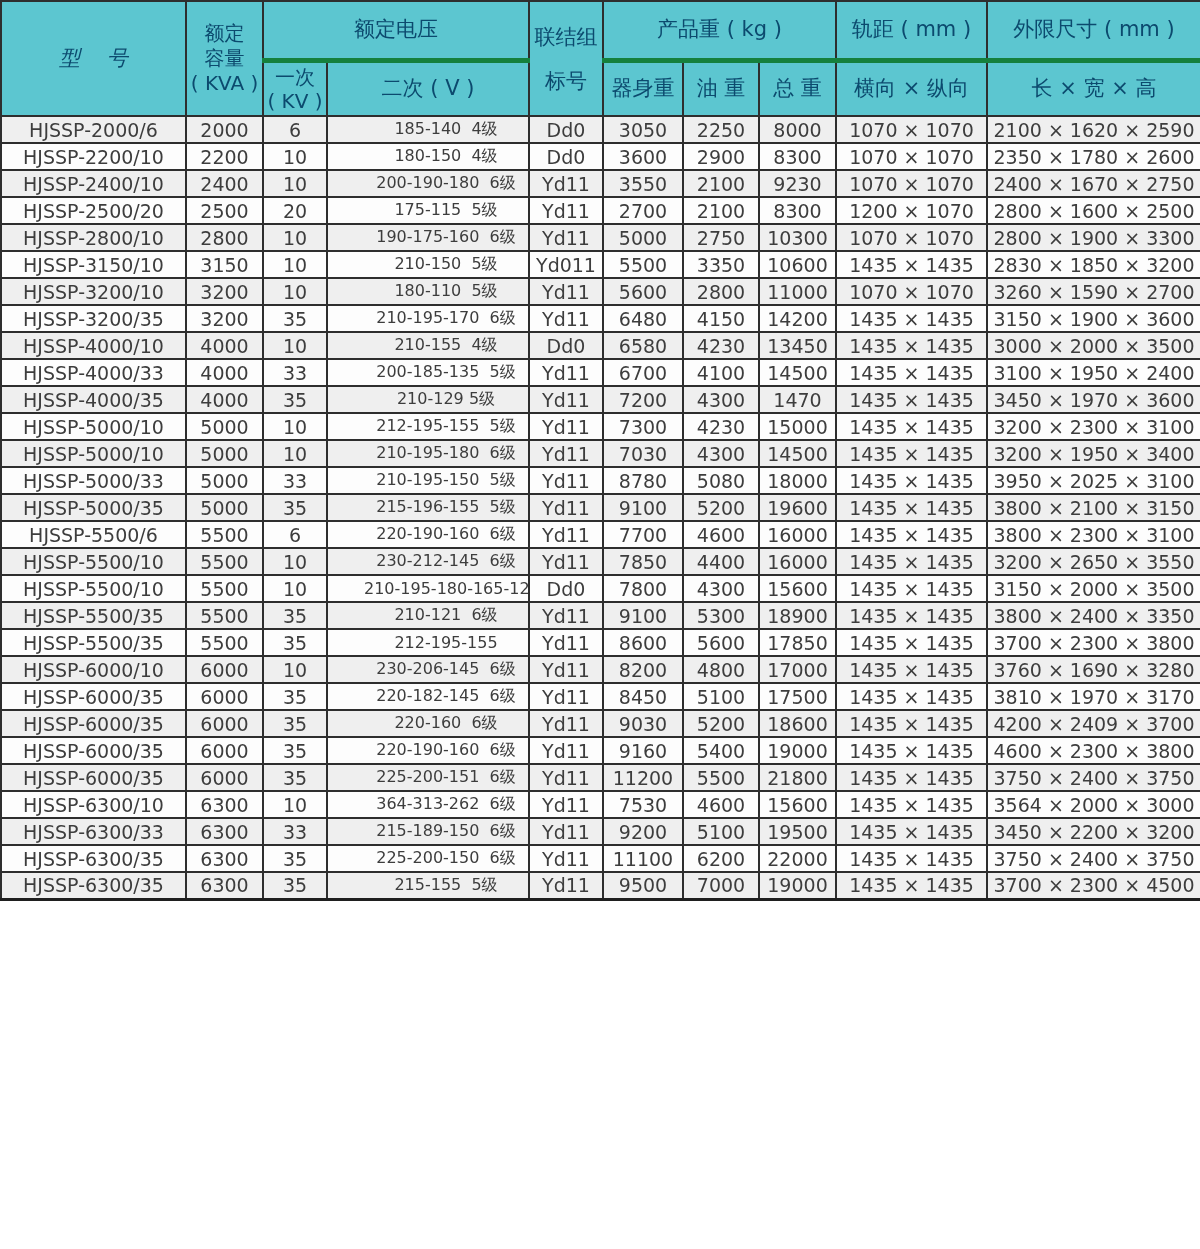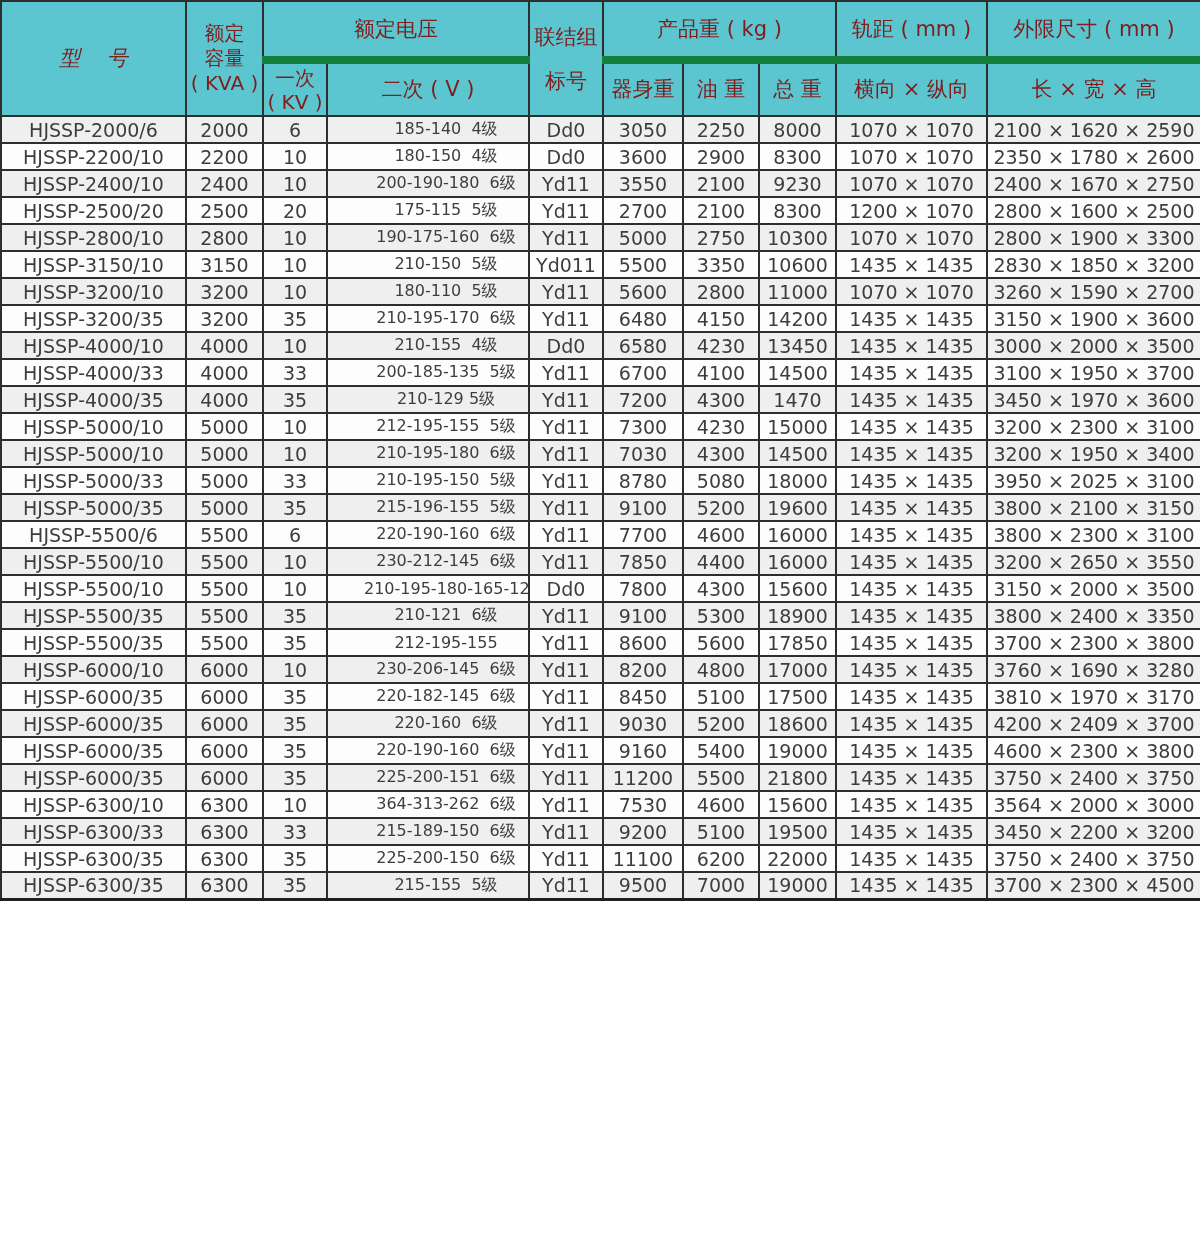--- a/index.html
+++ b/index.html
@@ -23,30 +23,30 @@
   table.spec-table td {
     border: 2px solid #2e2e2e;
     padding: 0;
     text-align: center;
     vertical-align: middle;
     overflow: hidden;
   }
   
   thead th {
     background: #5cc6d0;
-    color: #7f1d1d;
+    color: #0c4a6e;
     font-weight: normal;
     font-size: 21px;
     line-height: 27px;
     white-space: pre-line;
     margin-top: 19px;
   }
   thead tr.hdr-top { height: 59px; }
   thead tr.hdr-sub { height: 56px; }
-  thead tr.hdr-sub th { border-top: 8px solid #15803d; }
+  thead tr.hdr-sub th { border-top: 5px solid #15803d; }
   thead th.pre { white-space: pre; font-style: italic; }
   thead th.tall { line-height: 44px; }
   thead th.triple { font-size: 20px; line-height: 25px; }
   thead th.two-line { font-size: 20px; line-height: 24px; }
   
   tbody tr { height: 27px; }
   tbody tr:nth-child(odd) td { background: #efefef; }
   tbody tr:nth-child(even) td { background: #fdfdfd; }
   tbody td {
     color: #3d3d3d;
@@ -209,21 +209,21 @@
         <tr>
           <td>HJSSP-4000/33</td>
           <td>4000</td>
           <td>33</td>
           <td class="c-secondary">200-185-135  5级</td>
           <td>Yd11</td>
           <td>6700</td>
           <td>4100</td>
           <td>14500</td>
           <td>1435 × 1435</td>
-          <td>3100 × 1950 × 3700</td>
+          <td>3100 × 1950 × 2400</td>
         </tr>
         <tr>
           <td>HJSSP-4000/35</td>
           <td>4000</td>
           <td>35</td>
           <td class="c-secondary">210-129 5级</td>
           <td>Yd11</td>
           <td>7200</td>
           <td>4300</td>
           <td>1470</td>

